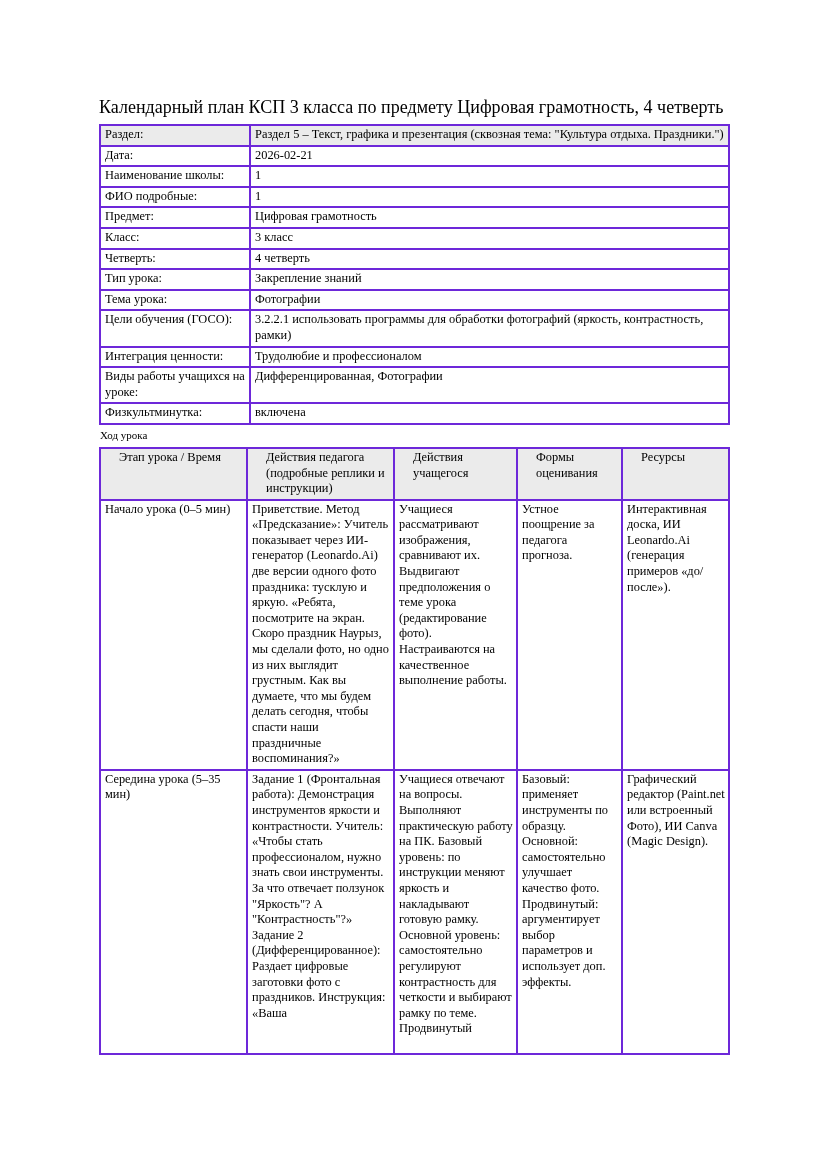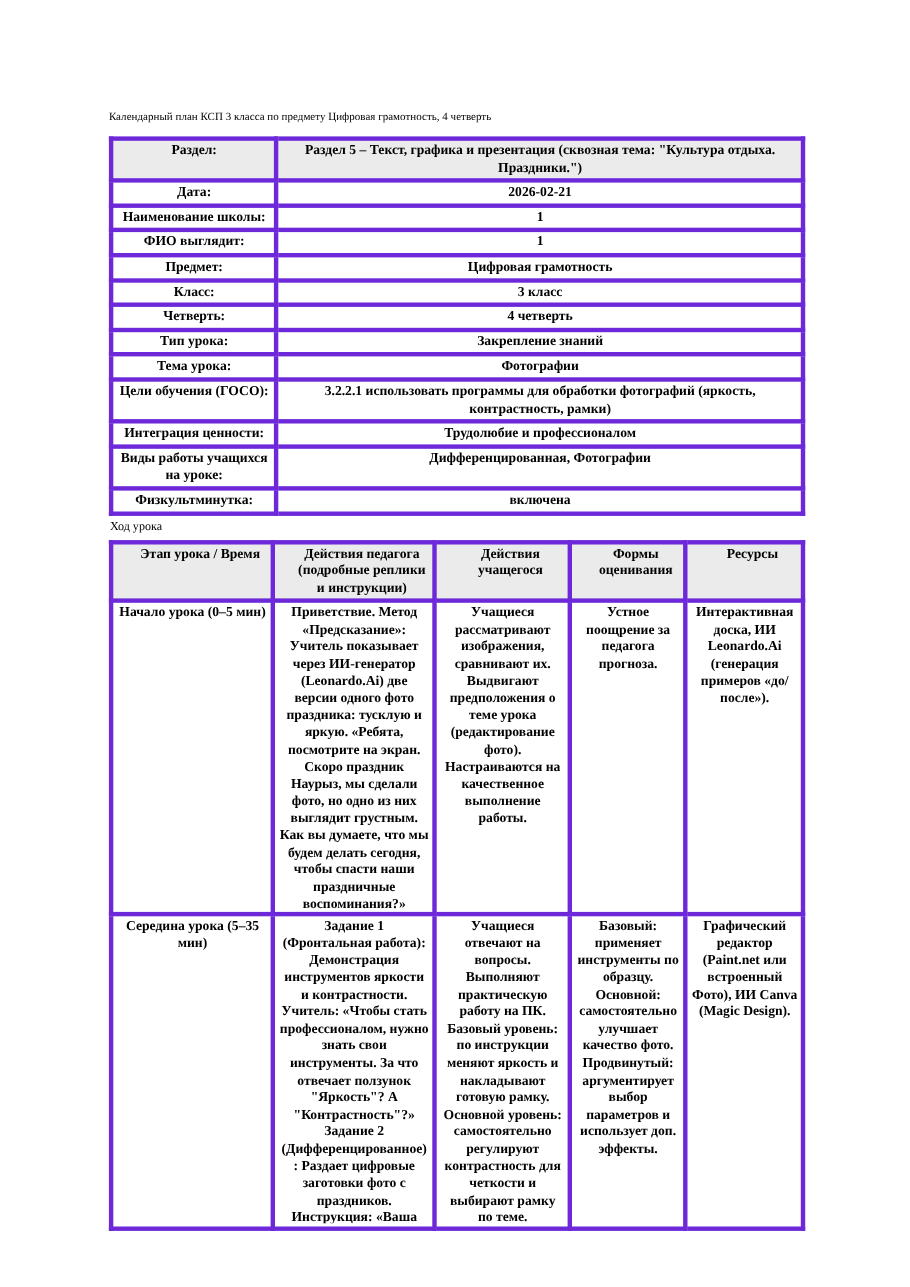--- a/index.html
+++ b/index.html
@@ -31,21 +31,21 @@
 
   .content {
     position: absolute;
     left: 99px;
     top: 99px;
     width: 629px;
   }
 
   
   .doc-title {
-    font-size: 10px;
+    font-size: 18px;
     line-height: 16px;
     margin: 0 0 9px 0;
     white-space: nowrap;
     letter-spacing: 0.02px;
   }
 
   .section-caption {
     font-size: 11px;
     line-height: 16px;
     margin: 2px 0 4px 1px;
@@ -53,25 +53,25 @@
 
   
   table {
     border-collapse: collapse;
     table-layout: fixed;
     width: 629px;
     font-size: 12.4px;
     line-height: 15.6px;
   }
   table td, table th {
-    border: 4px solid #6d28d9;
+    border: 2px solid #6d28d9;
     vertical-align: top;
     padding: 1px 3px 2px 4px;
-    text-align: center;
-    font-weight: bold;
+    text-align: left;
+    font-weight: normal;
     word-wrap: break-word;
     overflow-wrap: break-word;
     hyphens: none;
   }
 
   
   .info-table col.c-label { width: 150px; }
   .info-table col.c-value { width: 479px; }
   .info-table tr.shaded td { background: #ebebeb; }
   .info-table td { height: 15px; }
@@ -116,21 +116,21 @@
           </tr>
           <tr>
             <td>Дата:</td>
             <td>2026-02-21</td>
           </tr>
           <tr>
             <td>Наименование школы:</td>
             <td>1</td>
           </tr>
           <tr>
-            <td>ФИО выглядит:</td>
+            <td>ФИО подробные:</td>
             <td>1</td>
           </tr>
           <tr>
             <td>Предмет:</td>
             <td>Цифровая грамотность</td>
           </tr>
           <tr>
             <td>Класс:</td>
             <td>3 класс</td>
           </tr>

